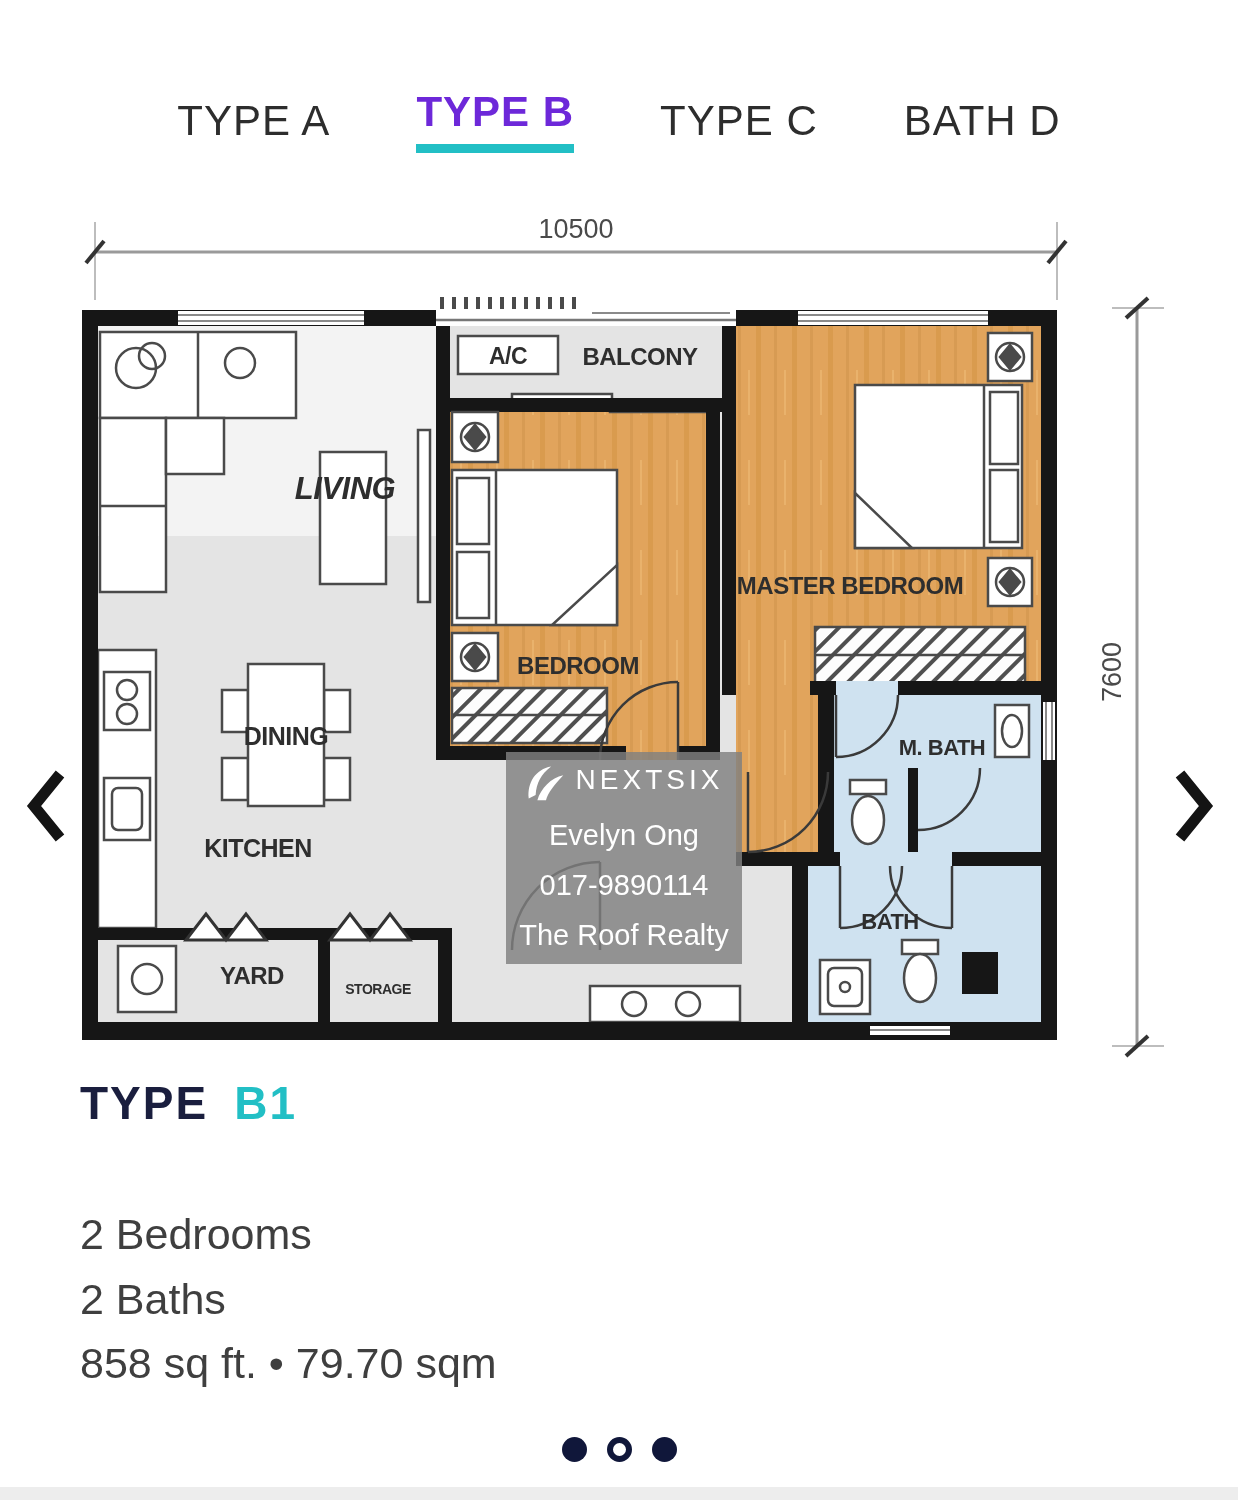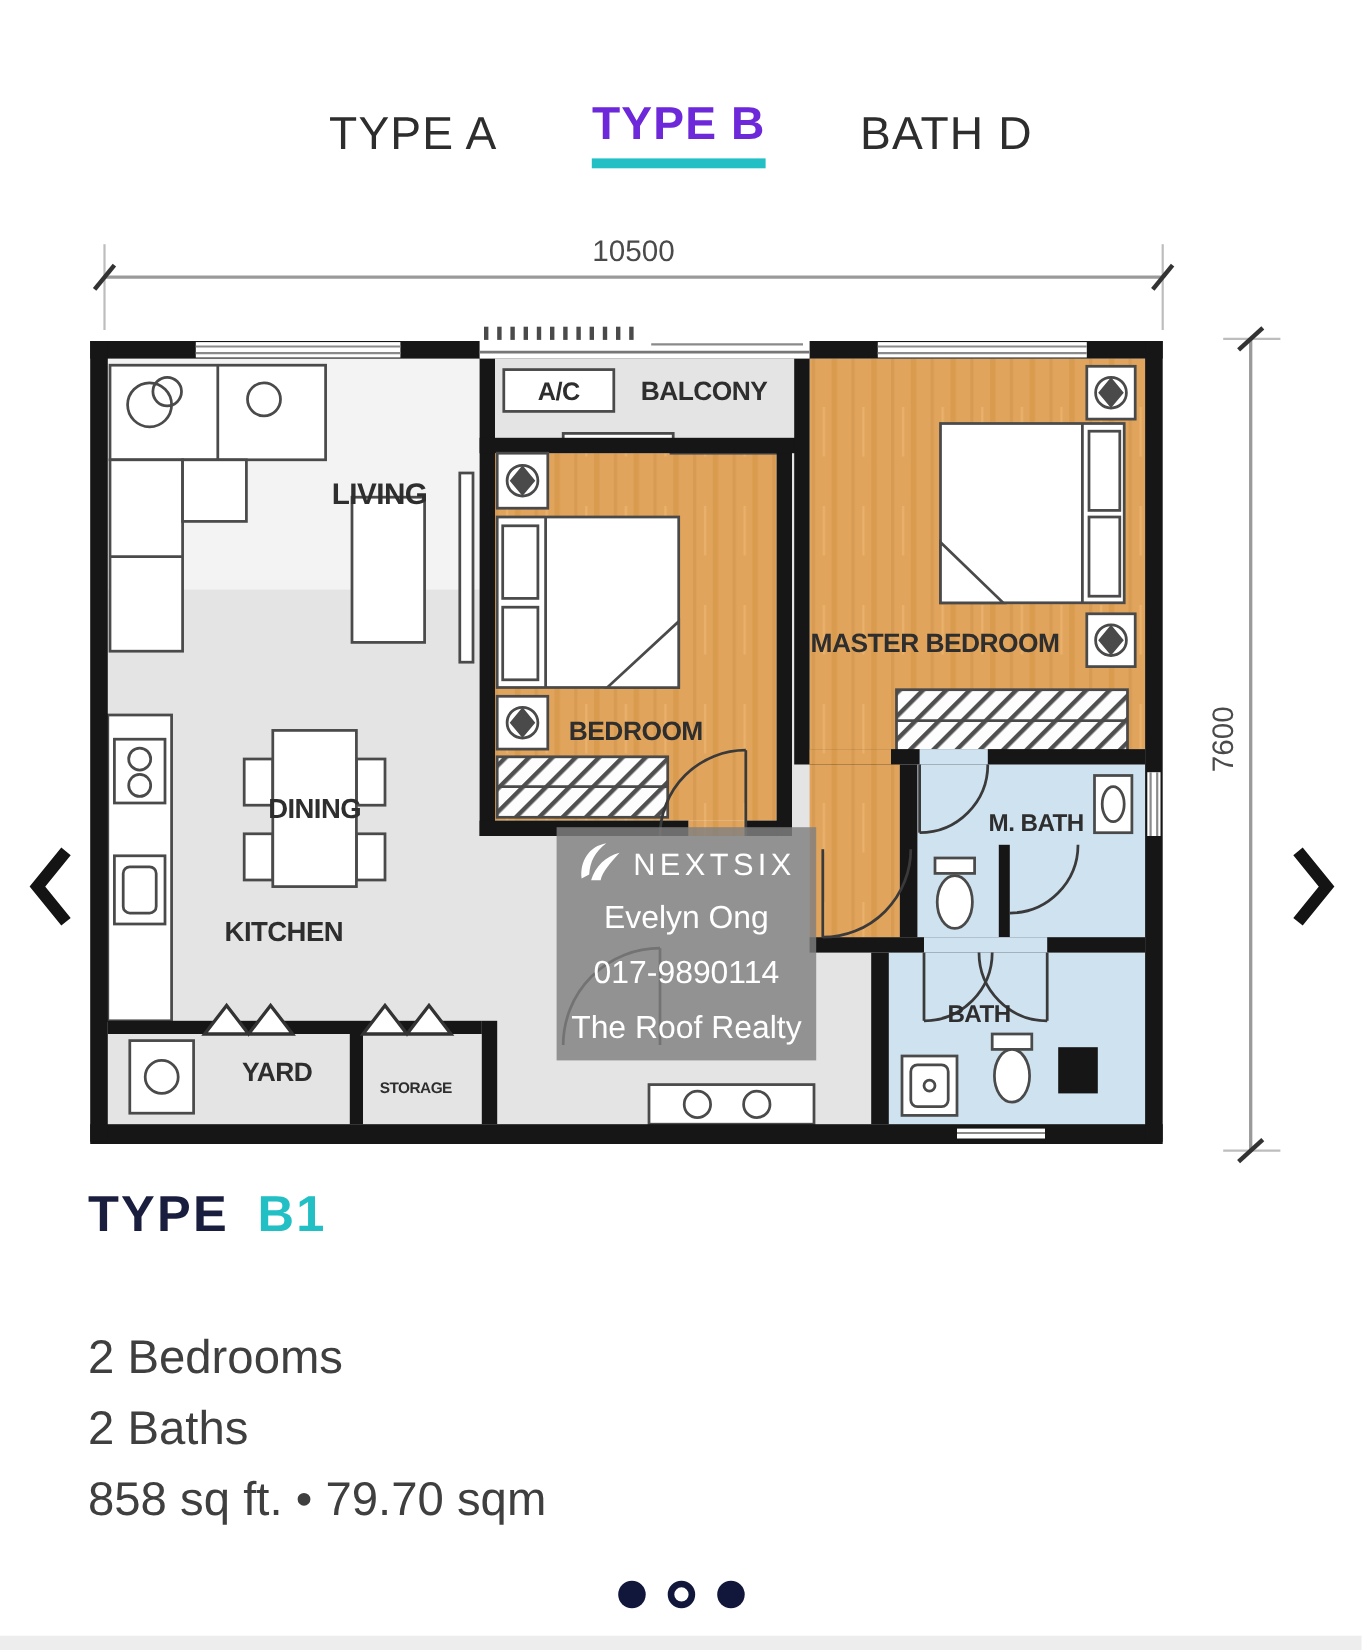--- a/index.html
+++ b/index.html
@@ -21,21 +21,21 @@
   .rlabel{position:absolute;transform:translate(-50%,-50%);font-weight:700;color:#2e2e2e;
           white-space:nowrap;letter-spacing:-0.5px;}
   .dimlabel{position:absolute;transform:translate(-50%,-50%);font-size:27px;color:#4a4a4a;
             white-space:nowrap;}
   .dimlabel.vert{transform:translate(-50%,-50%) rotate(-90deg);}
 
   
   .watermark{position:absolute;left:506px;top:752px;width:236px;height:212px;
              background:rgba(128,128,128,0.82);color:#fff;display:flex;flex-direction:column;
              align-items:center;justify-content:space-between;padding:12px 0;box-sizing:border-box;}
-  .wm-brand{display:flex;align-items:flex-end;gap:9px;}
+  .wm-brand{display:flex;align-items:flex-start;gap:9px;}
   .wm-brand-text{font-size:28px;letter-spacing:4px;font-weight:500;}
   .wm-line{font-size:29px;}
 
   
   .nav-btn{position:absolute;top:764px;width:60px;height:84px;background:none;border:none;
            padding:0;cursor:pointer;}
   .nav-btn.prev{left:16px;} .nav-btn.next{right:14px;}
 
   
   .unit-title{position:absolute;left:80px;top:1076px;font-size:46px;font-weight:700;letter-spacing:2px;}
@@ -249,27 +249,28 @@
       <line x1="1112" y1="308" x2="1164" y2="308" stroke="#bdbdbd" stroke-width="2"></line>
       <line x1="1112" y1="1046" x2="1164" y2="1046" stroke="#bdbdbd" stroke-width="2"></line>
       <line x1="1126" y1="318" x2="1148" y2="298" stroke="#333" stroke-width="4"></line>
       <line x1="1126" y1="1056" x2="1148" y2="1036" stroke="#333" stroke-width="4"></line>
     </g>
   </svg>
 
   <div class="tabs">
     <button class="tab">TYPE A</button>
     <button class="tab active">TYPE B</button>
+    <button class="tab">TYPE C</button>
     <button class="tab">BATH D</button>
   </div>
 
   <div class="dimlabel" style="left:576px;top:229px;">10500</div>
   <div class="dimlabel vert" style="left:1112px;top:672px;">7600</div>
 
-  <div class="rlabel" style="left:345px;top:450px;font-size:27px;">LIVING</div>
+  <div class="rlabel" style="left:345px;top:489px;font-size:31px;font-style:italic;">LIVING</div>
   <div class="rlabel" style="left:640px;top:357px;font-size:24px;">BALCONY</div>
   <div class="rlabel" style="left:508px;top:356px;font-size:23px;">A/C</div>
   <div class="rlabel" style="left:578px;top:655px;font-size:24px;margin-top:11px;">BEDROOM</div>
   <div class="rlabel" style="left:850px;top:586px;font-size:24px;">MASTER BEDROOM</div>
   <div class="rlabel" style="left:286px;top:736px;font-size:25px;">DINING</div>
   <div class="rlabel" style="left:258px;top:848px;font-size:25px;">KITCHEN</div>
   <div class="rlabel" style="left:252px;top:976px;font-size:24px;">YARD</div>
   <div class="rlabel" style="left:378px;top:969px;font-size:14px;margin-top:20px;">STORAGE</div>
   <div class="rlabel" style="left:942px;top:748px;font-size:22px;">M. BATH</div>
   <div class="rlabel" style="left:890px;top:922px;font-size:22px;">BATH</div>

